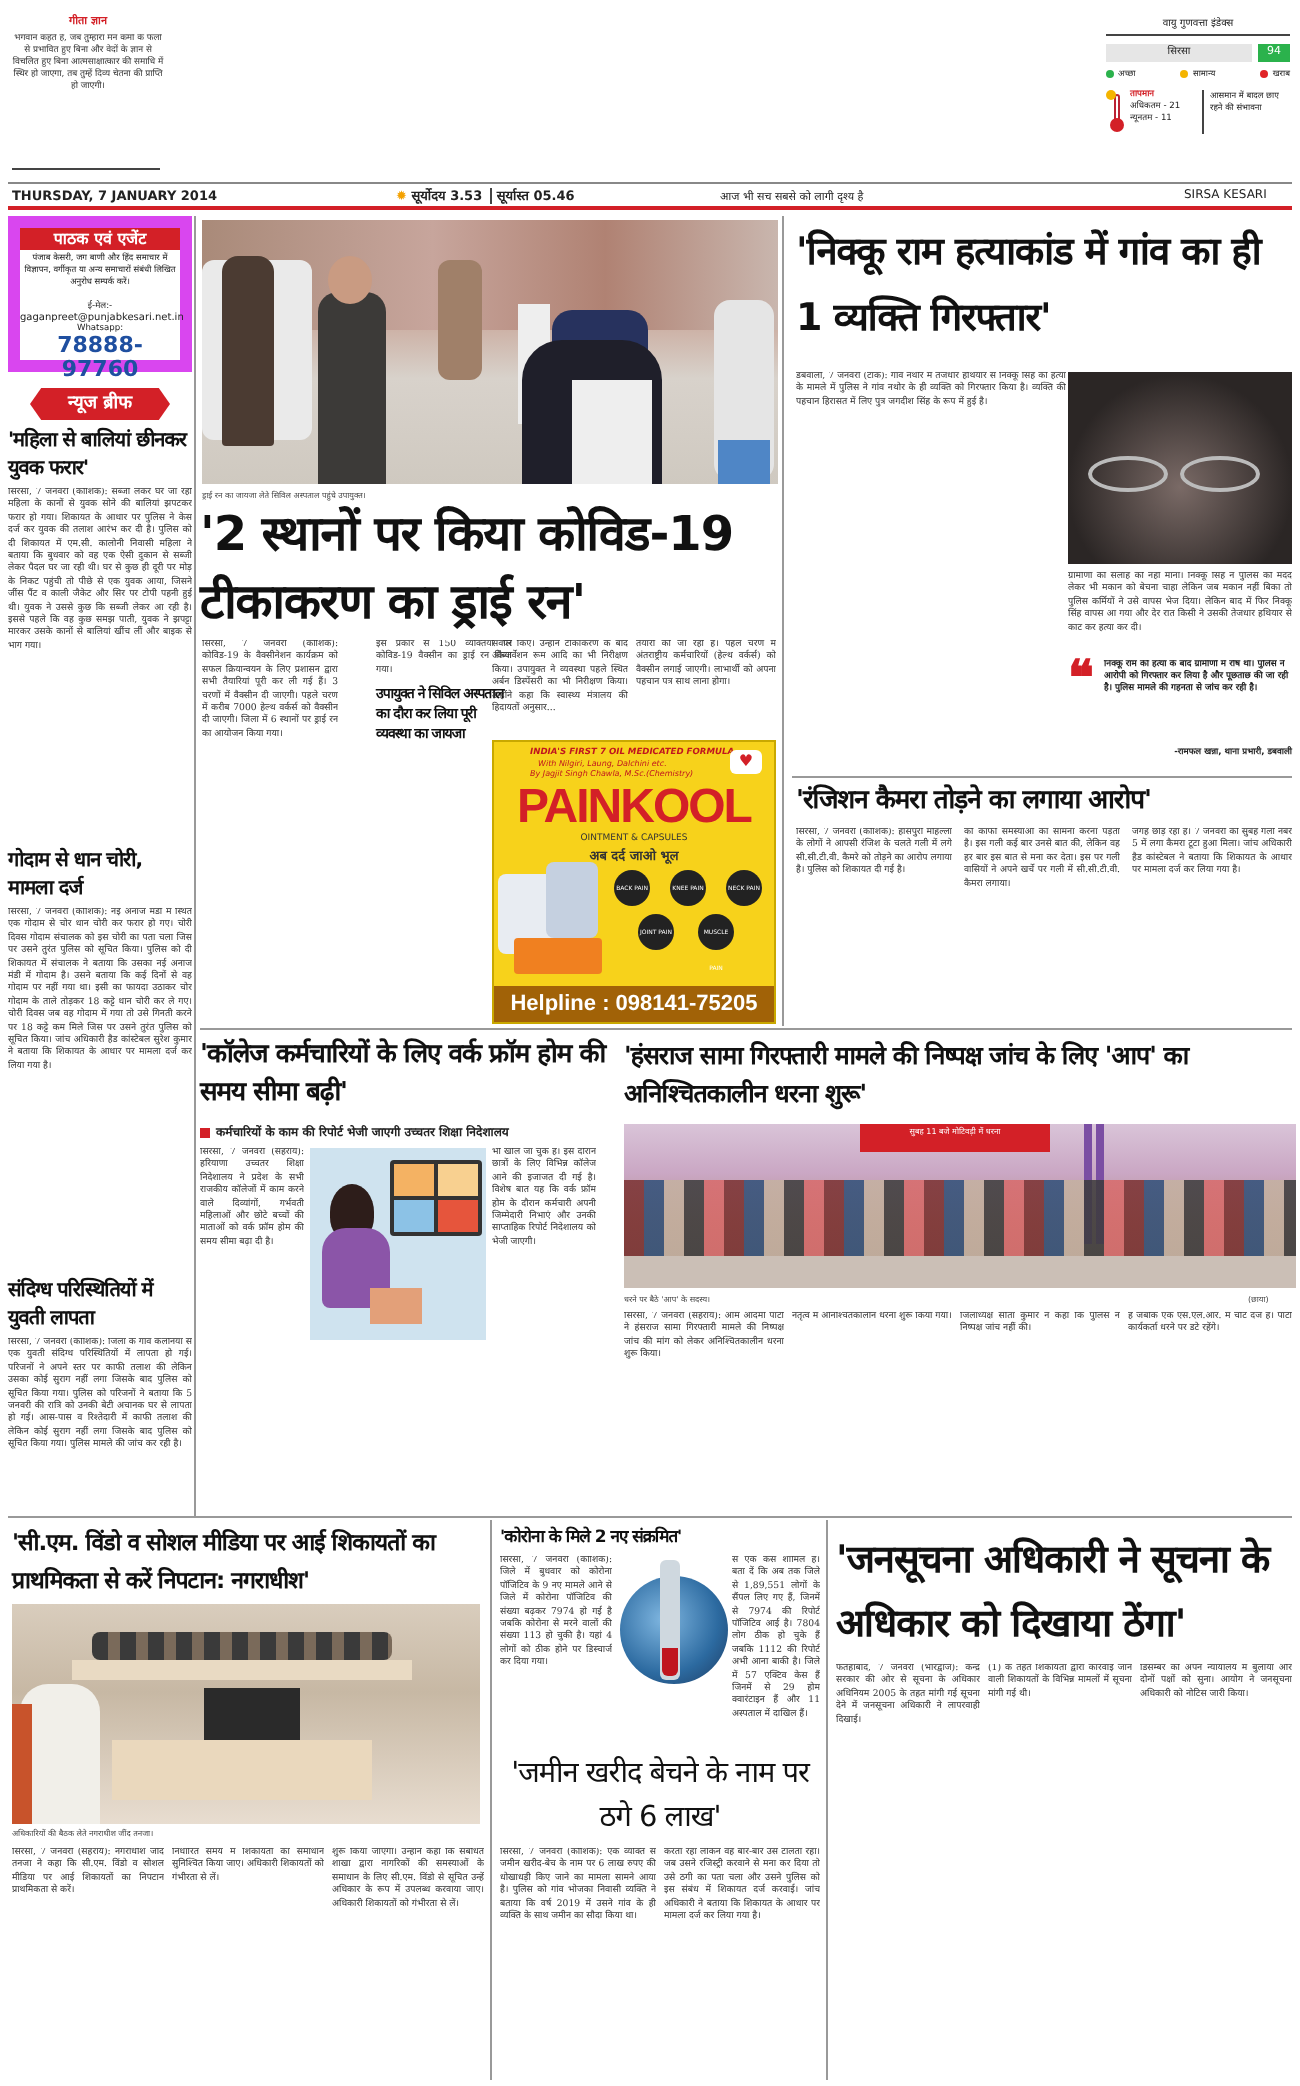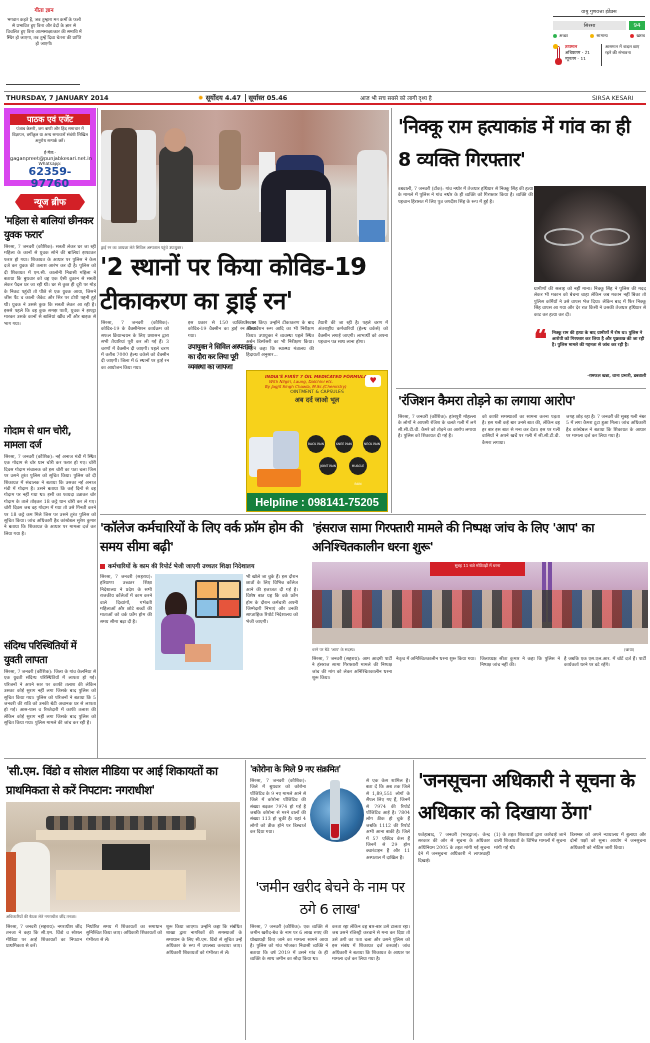--- a/index.html
+++ b/index.html
@@ -51,38 +51,38 @@
         <div>न्यूनतम - 11</div>
       </div>
       <div style="flex:1;border-left:0.8px solid #444;padding-left:3px;font-size:4.2px;line-height:5.8px;">आसमान में बादल छाए रहने की संभावना</div>
     </div>
   </div>
   <div class="rule" style="left:4px;top:91px;width:642px;height:0.8px;background:#888;"></div>
   <div class="abs" style="left:6px;top:94px;font-size:6.5px;font-weight:bold;color:#222;">THURSDAY, 7 JANUARY 2014</div>
   <div class="abs" style="left:198px;top:93px;font-size:6.5px;font-weight:bold;white-space:nowrap;">
     <span style="color:#f4a100;">✹</span>
     <span>सूर्योदय</span>
-    <span>4.47</span>
+    <span>3.53</span>
     <span style="border-left:0.8px solid #444;margin:0 2px;"></span>
     <span>सूर्यास्त</span>
     <span>05.46</span>
   </div>
   <div class="abs" style="left:360px;top:94px;font-size:5.5px;color:#222;">आज भी सच सबसे को लागी दृश्य है</div>
   <div class="abs" style="left:592px;top:94px;font-size:6px;color:#222;">SIRSA KESARI</div>
   <div class="rule" style="left:4px;top:103px;width:642px;height:2px;background:#d32027;"></div>
 </div>
 
 <div class="abs" style="left:4px;top:108px;width:92px;height:660px;">
   <div style="border:6px solid #d946ef;height:78px;">
     <div style="background:#d32027;color:#fff;font-weight:bold;font-size:8px;text-align:center;line-height:11px;">पाठक एवं एजेंट</div>
     <div style="font-size:4.2px;line-height:6px;text-align:center;padding:1px 2px;height:24px;overflow:hidden;">पंजाब केसरी, जग बाणी और हिंद समाचार में विज्ञापन, वर्गीकृत या अन्य समाचारों संबंधी लिखित अनुरोध सम्पर्क करें।</div>
     <div style="font-size:4.3px;text-align:center;">ई-मेल:-</div>
     <div style="font-size:5px;text-align:center;">gaganpreet@punjabkesari.net.in</div>
     <div style="font-size:4.3px;text-align:center;">Whatsapp:</div>
-    <div style="font-size:11px;font-weight:bold;color:#1f4fa0;text-align:center;line-height:12px;">62359-97760</div>
+    <div style="font-size:11px;font-weight:bold;color:#1f4fa0;text-align:center;line-height:12px;">78888-97760</div>
   </div>
   <div style="margin:8px auto 4px;width:70px;height:16px;background:#d32027;color:#fff;font-size:9px;font-weight:bold;text-align:center;line-height:16px;clip-path:polygon(8% 0,92% 0,100% 50%,92% 100%,8% 100%,0 50%);">
     <span>न्यूज ब्रीफ</span>
   </div>
   <div>
     <div class="hl" style="font-size:10px;line-height:14px;">'महिला से बालियां छीनकर युवक फरार'</div>
     <div class="txt" style="height:180px;margin-top:2px;">सिरसा, 7 जनवरी (कौशिक): सब्जी लेकर घर जा रही महिला के कानों से युवक सोने की बालियां झपटकर फरार हो गया। शिकायत के आधार पर पुलिस ने केस दर्ज कर युवक की तलाश आरंभ कर दी है। पुलिस को दी शिकायत में एम.सी. कालोनी निवासी महिला ने बताया कि बुधवार को वह एक ऐसी दुकान से सब्जी लेकर पैदल घर जा रही थी। घर से कुछ ही दूरी पर मोड़ के निकट पहुंची तो पीछे से एक युवक आया, जिसने जींस पैंट व काली जैकेट और सिर पर टोपी पहनी हुई थी। युवक ने उससे कुछ कि सब्जी लेकर आ रही है। इससे पहले कि वह कुछ समझ पाती, युवक ने झपट्टा मारकर उसके कानों से बालियां खींच लीं और बाइक से भाग गया।</div>
   </div>
   <div>
     <div class="hl" style="font-size:10px;line-height:14px;">गोदाम से धान चोरी, मामला दर्ज</div>
@@ -117,40 +117,41 @@
   <div class="hl" style="font-size:7px;line-height:10px;margin-top:2px;">उपायुक्त ने सिविल अस्पताल का दौरा कर लिया पूरी व्यवस्था का जायजा</div>
 </div>
 <div class="txt" style="position:absolute;left:246px;top:320px;width:68px;height:46px;">सवाल किए। उन्होंने टीकाकरण के बाद ऑब्जर्वेशन रूम आदि का भी निरीक्षण किया। उपायुक्त ने व्यवस्था पहले स्थित अर्बन डिस्पेंसरी का भी निरीक्षण किया। उन्होंने कहा कि स्वास्थ्य मंत्रालय की हिदायतों अनुसार...</div>
 <div class="txt" style="position:absolute;left:318px;top:320px;width:70px;height:46px;">तैयारी की जा रही है। पहले चरण में अंतराष्ट्रीय कर्मचारियों (हेल्थ वर्कर्स) को वैक्सीन लगाई जाएगी। लाभार्थी को अपना पहचान पत्र साथ लाना होगा।</div>
 
 <div class="abs adbox" style="left:246px;top:370px;width:142px;height:142px;border:1px solid #c9a800;overflow:hidden;">
   <div style="font-size:4.3px;font-weight:bold;color:#c0151f;font-style:italic;margin:3px 0 0 18px;">INDIA'S FIRST 7 OIL MEDICATED FORMULA</div>
   <div style="font-size:4px;color:#c0151f;font-style:italic;margin-left:22px;">With Nilgiri, Laung, Dalchini etc.</div>
   <div style="font-size:4px;color:#c0151f;font-style:italic;margin-left:18px;">By Jagjit Singh Chawla, M.Sc.(Chemistry)</div>
   <div style="position:absolute;right:6px;top:4px;width:16px;height:12px;background:#fff;border-radius:3px;color:#d32027;font-size:8px;text-align:center;line-height:12px;">♥</div>
+  <div style="font-size:24px;font-weight:bold;color:#d32027;text-align:center;letter-spacing:-1px;line-height:26px;margin-top:2px;font-family:'Liberation Sans',sans-serif;">PAINKOOL</div>
   <div style="font-size:4.5px;color:#333;text-align:center;">OINTMENT &amp; CAPSULES</div>
   <div style="font-size:6.5px;color:#333;text-align:center;margin-top:1px;font-weight:bold;">अब दर्द जाओ भूल</div>
   <div style="position:absolute;left:2px;top:66px;width:40px;height:40px;background:#e8ecf2;border-radius:4px;"></div>
   <div style="position:absolute;left:26px;top:60px;width:26px;height:38px;background:#c5d0e0;border-radius:4px;"></div>
   <div style="position:absolute;left:10px;top:98px;width:44px;height:18px;background:#f08020;border-radius:2px;"></div>
   <div style="position:absolute;left:58px;top:64px;width:80px;height:52px;">
     <span style="position:absolute;left:2px;top:0;width:18px;height:18px;border-radius:50%;background:#222;color:#fff;font-size:3px;text-align:center;line-height:18px;">BACK PAIN</span>
     <span style="position:absolute;left:30px;top:0;width:18px;height:18px;border-radius:50%;background:#222;color:#fff;font-size:3px;text-align:center;line-height:18px;">KNEE PAIN</span>
     <span style="position:absolute;left:58px;top:0;width:18px;height:18px;border-radius:50%;background:#222;color:#fff;font-size:3px;text-align:center;line-height:18px;">NECK PAIN</span>
     <span style="position:absolute;left:14px;top:22px;width:18px;height:18px;border-radius:50%;background:#222;color:#fff;font-size:3px;text-align:center;line-height:18px;">JOINT PAIN</span>
     <span style="position:absolute;left:44px;top:22px;width:18px;height:18px;border-radius:50%;background:#222;color:#fff;font-size:3px;text-align:center;line-height:18px;">MUSCLE PAIN</span>
   </div>
-  <div style="position:absolute;left:0;bottom:0;width:100%;height:18px;background:#15803d;color:#fff;font-size:11px;font-weight:bold;text-align:center;line-height:18px;font-family:'Liberation Sans',sans-serif;">
+  <div style="position:absolute;left:0;bottom:0;width:100%;height:18px;background:#a16207;color:#fff;font-size:11px;font-weight:bold;text-align:center;line-height:18px;font-family:'Liberation Sans',sans-serif;">
     <span>Helpline</span> : <span>098141-75205</span>
   </div>
 </div>
 
 <div class="rule" style="left:391px;top:108px;width:0.6px;height:405px;background:#999;"></div>
 
-<div class="hl" style="position:absolute;left:398px;top:110px;width:250px;font-size:19px;line-height:33px;">'निक्कू राम हत्याकांड में गांव का ही 8 व्यक्ति गिरफ्तार'</div>
+<div class="hl" style="position:absolute;left:398px;top:110px;width:250px;font-size:19px;line-height:33px;">'निक्कू राम हत्याकांड में गांव का ही 1 व्यक्ति गिरफ्तार'</div>
 <div class="txt" style="position:absolute;left:398px;top:186px;width:135px;height:186px;">डबवाली, 7 जनवरी (टोंक): गांव नथोर में तेजधार हथियार से निक्कू सिंह की हत्या के मामले में पुलिस ने गांव नथोर के ही व्यक्ति को गिरफ्तार किया है। व्यक्ति की पहचान हिरासत में लिए पुत्र जगदीश सिंह के रूप में हुई है।</div>
 <div class="photo" style="left:534px;top:186px;width:112px;height:96px;background:radial-gradient(circle at 50% 60%,#7a6a66,#2b2625 70%);">
   <div style="position:absolute;left:10px;top:42px;width:40px;height:18px;border:2px solid #bbb;border-radius:50%;"></div>
   <div style="position:absolute;left:56px;top:42px;width:40px;height:18px;border:2px solid #bbb;border-radius:50%;"></div>
 </div>
 <div class="txt" style="position:absolute;left:534px;top:286px;width:112px;height:44px;">ग्रामीणों की सलाह को नहीं माना। निक्कू सिंह ने पुलिस की मदद लेकर भी मकान को बेचना चाहा लेकिन जब मकान नहीं बिका तो पुलिस कर्मियों ने उसे वापस भेज दिया। लेकिन बाद में फिर निक्कू सिंह वापस आ गया और देर रात किसी ने उसकी तेजधार हथियार से काट कर हत्या कर दी।</div>
 <div style="position:absolute;left:534px;top:330px;width:112px;height:50px;">
   <span style="position:absolute;left:0;top:-6px;color:#d32027;font-size:24px;font-weight:bold;font-family:'DejaVu Serif',serif;">❝</span>
   <div style="font-size:4.4px;line-height:6.2px;font-weight:bold;padding-left:18px;height:38px;overflow:hidden;">निक्कू राम की हत्या के बाद ग्रामीणों में रोष था। पुलिस ने आरोपी को गिरफ्तार कर लिया है और पूछताछ की जा रही है। पुलिस मामले की गहनता से जांच कर रही है।</div>
   <div style="font-size:4.3px;font-weight:bold;text-align:right;margin-top:4px;">-रामफल खन्ना, थाना प्रभारी, डबवाली</div>
@@ -209,21 +210,21 @@
   <div style="position:absolute;left:0;top:50px;width:10px;height:60px;background:#c8532b;"></div>
   <div style="position:absolute;left:50px;top:68px;width:130px;height:30px;background:#ead8bd;"></div>
 </div>
 <div class="cap" style="left:6px;top:914px;">अधिकारियों की बैठक लेते नगराधीश जींद तनजा।</div>
 <div class="txt" style="position:absolute;left:6px;top:924px;width:76px;height:115px;">सिरसा, 7 जनवरी (सहराय): नगराधीश जींद तनजा ने कहा कि सी.एम. विंडो व सोशल मीडिया पर आई शिकायतों का निपटान प्राथमिकता से करें।</div>
 <div class="txt" style="position:absolute;left:86px;top:924px;width:76px;height:115px;">निर्धारित समय में शिकायतों का समाधान सुनिश्चित किया जाए। अधिकारी शिकायतों को गंभीरता से लें।</div>
 <div class="txt" style="position:absolute;left:166px;top:924px;width:76px;height:115px;">शुरू किया जाएगा। उन्होंने कहा कि संबंधित शाखा द्वारा नागरिकों की समस्याओं के समाधान के लिए सी.एम. विंडो से सूचित उन्हें अधिकार के रूप में उपलब्ध करवाया जाए। अधिकारी शिकायतों को गंभीरता से लें।</div>
 
 <div class="rule" style="left:245px;top:760px;width:0.6px;height:280px;background:#999;"></div>
 
-<div class="hl" style="position:absolute;left:250px;top:762px;width:160px;font-size:8.5px;line-height:14px;">'कोरोना के मिले 9 नए संक्रमित'</div>
+<div class="hl" style="position:absolute;left:250px;top:762px;width:160px;font-size:8.5px;line-height:14px;">'कोरोना के मिले 2 नए संक्रमित'</div>
 <div class="txt" style="position:absolute;left:250px;top:778px;width:56px;height:96px;">सिरसा, 7 जनवरी (कौशिक): जिले में बुधवार को कोरोना पॉजिटिव के 9 नए मामले आने से जिले में कोरोना पॉजिटिव की संख्या बढ़कर 7974 हो गई है जबकि कोरोना से मरने वालों की संख्या 113 हो चुकी है। यहां 4 लोगों को ठीक होने पर डिस्चार्ज कर दिया गया।</div>
 <div class="photo" style="left:306px;top:780px;width:60px;height:70px;background:transparent;">
   <div style="position:absolute;left:4px;top:8px;width:54px;height:54px;border-radius:50%;background:radial-gradient(circle at 40% 40%,#7fb6e0,#2c6aa0 60%,#1d3a60);"></div>
   <div style="position:absolute;left:24px;top:0;width:10px;height:60px;background:#cfd8df;border-radius:3px;"></div>
   <div style="position:absolute;left:25px;top:44px;width:8px;height:14px;background:#c0151f;border-radius:0 0 3px 3px;"></div>
 </div>
 <div class="txt" style="position:absolute;left:366px;top:778px;width:44px;height:96px;">से एक केस शामिल है। बता दें कि अब तक जिले से 1,89,551 लोगों के सैंपल लिए गए हैं, जिनमें से 7974 की रिपोर्ट पॉजिटिव आई है। 7804 लोग ठीक हो चुके हैं जबकि 1112 की रिपोर्ट अभी आना बाकी है। जिले में 57 एक्टिव केस हैं जिनमें से 29 होम क्वारंटाइन हैं और 11 अस्पताल में दाखिल हैं।</div>
 
 <div class="hl" style="position:absolute;left:250px;top:876px;width:160px;font-size:14.5px;line-height:22px;text-align:center;font-weight:normal;">'जमीन खरीद बेचने के नाम पर ठगे 6 लाख'</div>
 <div class="txt" style="position:absolute;left:250px;top:924px;width:78px;height:115px;">सिरसा, 7 जनवरी (कौशिक): एक व्यक्ति से जमीन खरीद-बेच के नाम पर 6 लाख रुपए की धोखाधड़ी किए जाने का मामला सामने आया है। पुलिस को गांव भोजका निवासी व्यक्ति ने बताया कि वर्ष 2019 में उसने गांव के ही व्यक्ति के साथ जमीन का सौदा किया था।</div>

